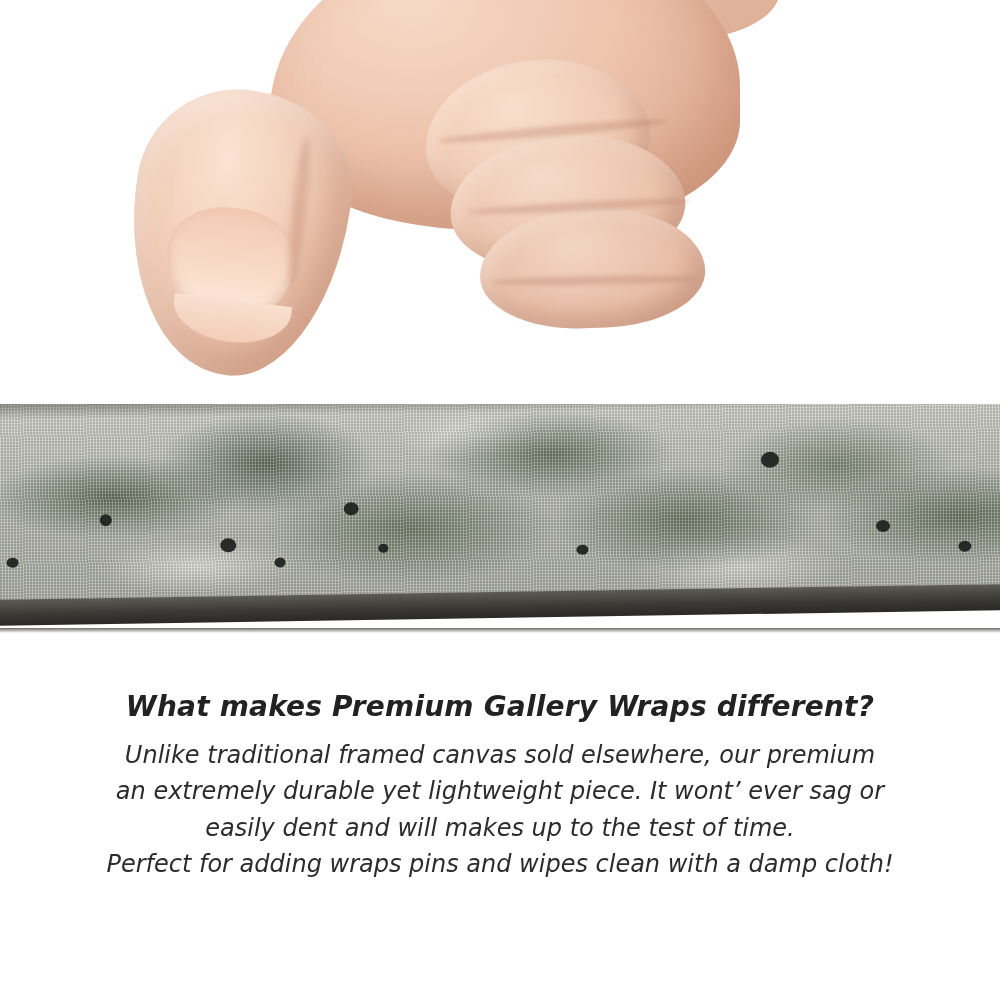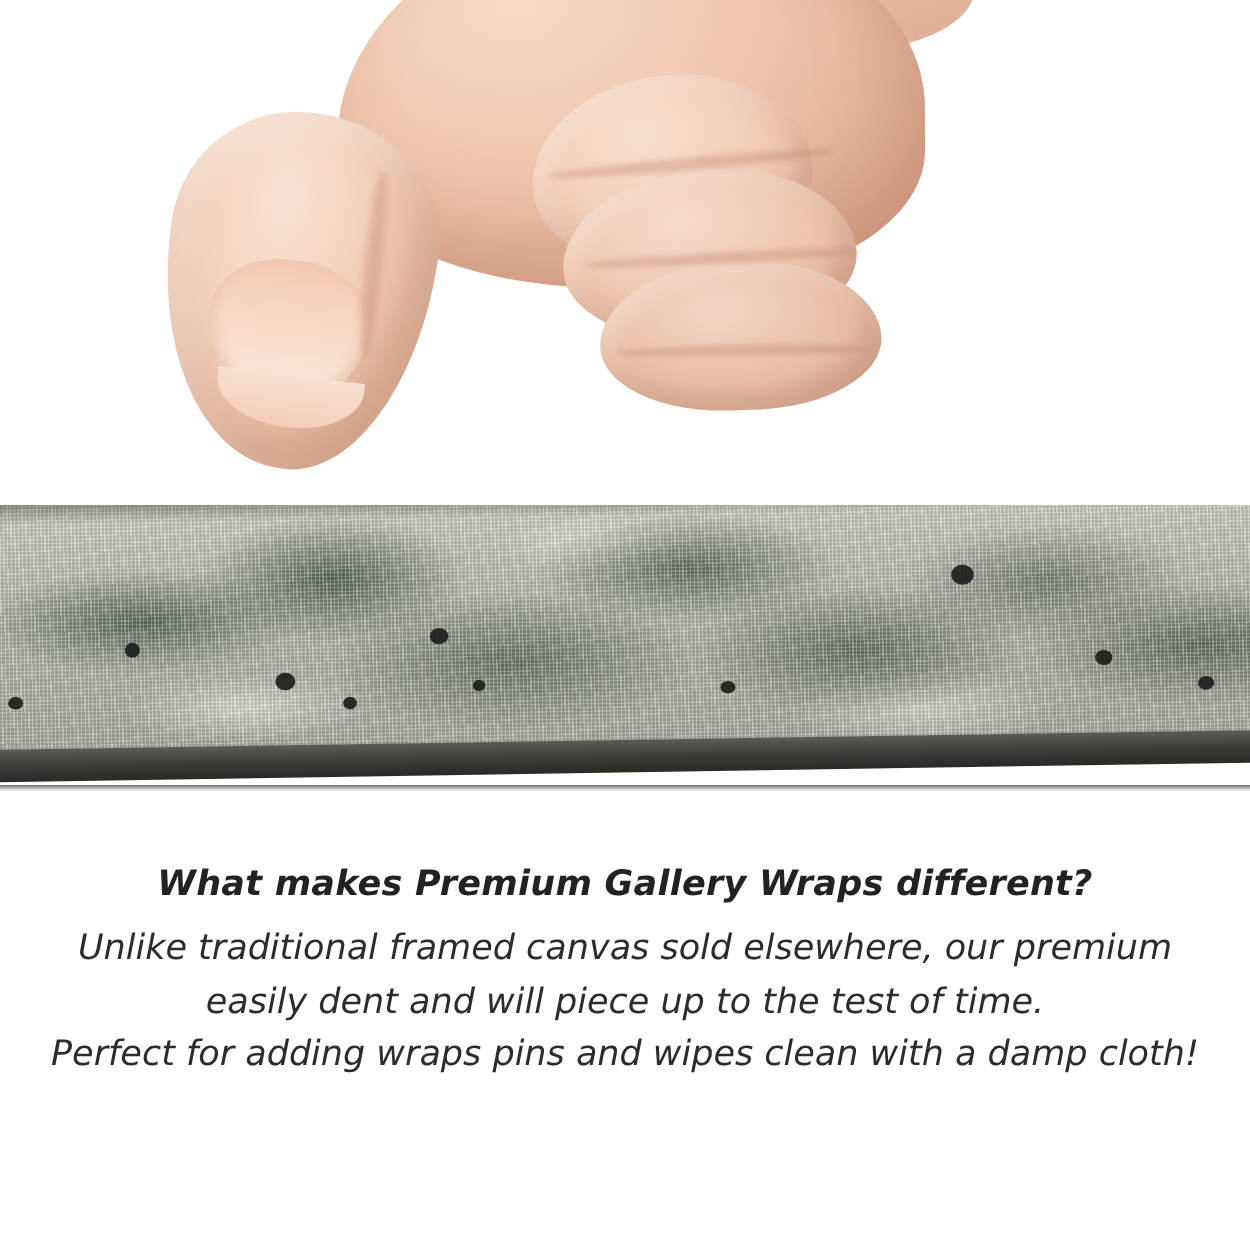--- a/index.html
+++ b/index.html
@@ -203,21 +203,21 @@
     font-style: italic;
   }
   .caption .headline {
     font-size: 28px;
     font-weight: 700;
     letter-spacing: 0.2px;
     margin-bottom: 14px;
     color: #222222;
   }
   .caption .body-line {
-    font-size: 28px;
+    font-size: 24px;
     font-weight: 400;
     line-height: 1.52;
     color: #2c2c2c;
   }
 </style>
 </head>
 <body>
 
 <div class="page">
 
@@ -252,17 +252,18 @@
       <div class="spot" style="left:966px; top:152px; width:13px; height:11px;"></div>
       <div class="spot" style="left:14px; top:154px; width:12px; height:10px;"></div>
     </div>
     <div class="canvas-depth"></div>
   </div>
   <div class="canvas-underline"></div>
 
   <div class="caption">
     <div class="headline">What makes Premium Gallery Wraps different?</div>
     <div class="body-line">Unlike traditional framed canvas sold elsewhere, our premium</div>
-    <div class="body-line">easily dent and will piece up to the test of time.</div>
+    <div class="body-line">an extremely durable yet lightweight piece. It wont’ ever sag or</div>
+    <div class="body-line">easily dent and will makes up to the test of time.</div>
     <div class="body-line">Perfect for adding wraps pins and wipes clean with a damp cloth!</div>
   </div>
 
 </div>
 
 </body></html>

